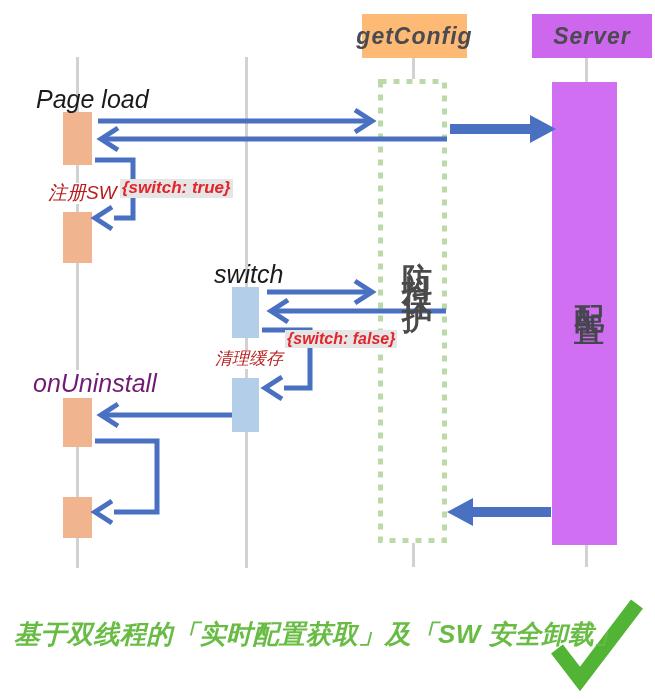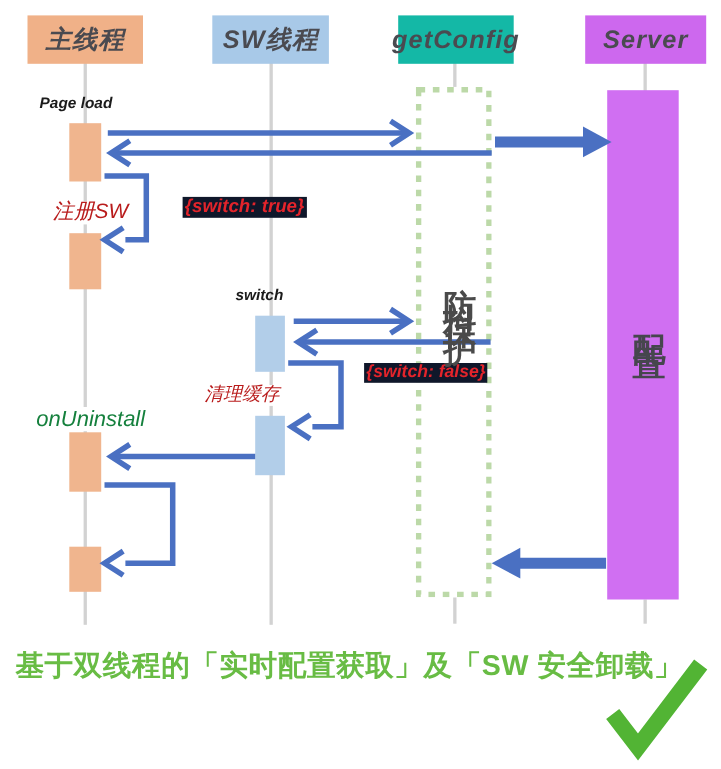--- a/index.html
+++ b/index.html
@@ -18,59 +18,53 @@
   
   .act{position:absolute;z-index:3;}
   .act-main{background:#F0B58E;left:63px;width:29px;}
   .act-sw{background:#B2CEE9;left:232px;width:27px;}
   
   #debounce-region{left:378px;top:79px;width:69px;height:464px;z-index:2;background:#ffffff;}
   
   #server-activation{left:552px;top:82px;width:65px;height:463px;background:#D06FF2;z-index:2;}
   
   .lbl{position:absolute;z-index:6;white-space:nowrap;line-height:1.1;}
-  .lbl-black{color:#1b1b1b;font-weight:bold;font-style:italic;font-size:14px;}
+  .lbl-black{color:#1b1b1b;font-weight:normal;font-style:italic;font-size:25px;}
   .lbl-gray{color:#b91c1c;font-style:italic;font-size:17px;background:#ffffff;padding:0 2px;}
-  .lbl-red{color:#E3242B;font-weight:bold;font-style:italic;font-size:16px;background:#0f172a;padding:0 2px;margin-left:46px;}
+  .lbl-red{color:#E3242B;font-weight:bold;font-style:italic;font-size:16px;background:#e5e5e5;padding:0 2px;}
   .vertical{
     writing-mode:vertical-rl;text-orientation:upright;
     font-weight:bold;font-size:30px;letter-spacing:13px;z-index:6;position:absolute;
   }
   #debounce-note{left:396px;top:238px;color:#4a4a4a;}
   #config-note{left:568px;top:280px;color:#46464e;letter-spacing:12px;}
   
   #arrows{position:absolute;left:0;top:0;z-index:5;pointer-events:none;}
   
   #caption{
-    position:absolute;left:14px;top:588px;z-index:6;
-    color:#68BC44;font-weight:bold;font-size:26px;letter-spacing:0.5px;white-space:nowrap;
+    position:absolute;left:14px;top:617px;z-index:6;
+    color:#68BC44;font-weight:bold;font-style:italic;font-size:26px;letter-spacing:0.5px;white-space:nowrap;
   }
 </style>
 </head>
 <body>
 
 <div id="canvas">
 
   <div class="lifeline" style="left:76px;top:57px;height:511px;"></div>
   <div class="lifeline" style="left:245px;top:57px;height:511px;"></div>
   <div class="lifeline" style="left:412px;top:57px;height:23px;"></div>
   <div class="lifeline" style="left:412px;top:543px;height:24px;"></div>
   <div class="lifeline" style="left:585px;top:57px;height:26px;"></div>
   <div class="lifeline" style="left:585px;top:545px;height:22px;"></div>
 
-  <div class="hdr" style="left:25px;width:105px;background:#F0B188;">
-    <span>主线程</span>
-  </div>
-  <div class="hdr" style="left:193px;width:106px;background:#A8C9E8;">
-    <span>SW线程</span>
-  </div>
-  <div class="hdr" style="left:362px;width:105px;background:#14b8a6;">
+  <div class="hdr" style="left:362px;width:105px;background:#fdba74;">
     <span>getConfig</span>
   </div>
-  <div class="hdr" style="left:532px;width:110px;background:#CD68EE;">
+  <div class="hdr" style="left:532px;width:120px;background:#CD68EE;">
     <span>Server</span>
   </div>
 
   <svg class="abs" id="debounce-region" width="69" height="464">
     <rect x="2.5" y="2.5" width="64" height="459" fill="#ffffff" stroke="#BCD9A8" stroke-width="5" stroke-dasharray="6 7"></rect>
   </svg>
 
   <div class="abs" id="server-activation"></div>
 
   <div class="act act-main" style="top:112px;height:53px;"></div>
@@ -136,22 +130,22 @@
 
     <g>
       <path d="M557 649 L580 679 L637 604" stroke="#52B434" stroke-width="15" fill="none" stroke-linejoin="miter"></path>
     </g>
   </svg>
 
   <div class="lbl lbl-black" style="left:36px;top:86px;">Page load</div>
   <div class="lbl lbl-gray" style="left:46px;top:183px;font-size:19px;">注册SW</div>
   <div class="lbl lbl-red" style="left:120px;top:179px;font-size:17px;">{switch: true}</div>
   <div class="lbl lbl-black" style="left:214px;top:261px;">switch</div>
-  <div class="lbl lbl-gray" style="left:184px;top:350px;">清理缓存</div>
+  <div class="lbl lbl-gray" style="left:213px;top:350px;">清理缓存</div>
   <div class="lbl lbl-red" style="left:285px;top:330px;">{switch: false}</div>
-  <div class="lbl lbl-gray" style="left:31px;top:370px;font-size:20px;color:#15803d;">onUninstall</div>
+  <div class="lbl lbl-gray" style="left:31px;top:370px;font-size:25px;color:#701a75;">onUninstall</div>
 
   <div class="vertical" id="debounce-note">防抖保护</div>
   <div class="vertical" id="config-note">配置</div>
 
   <div id="caption">基于双线程的「实时配置获取」及「SW 安全卸载」</div>
 
 </div>
 
 </body></html>

